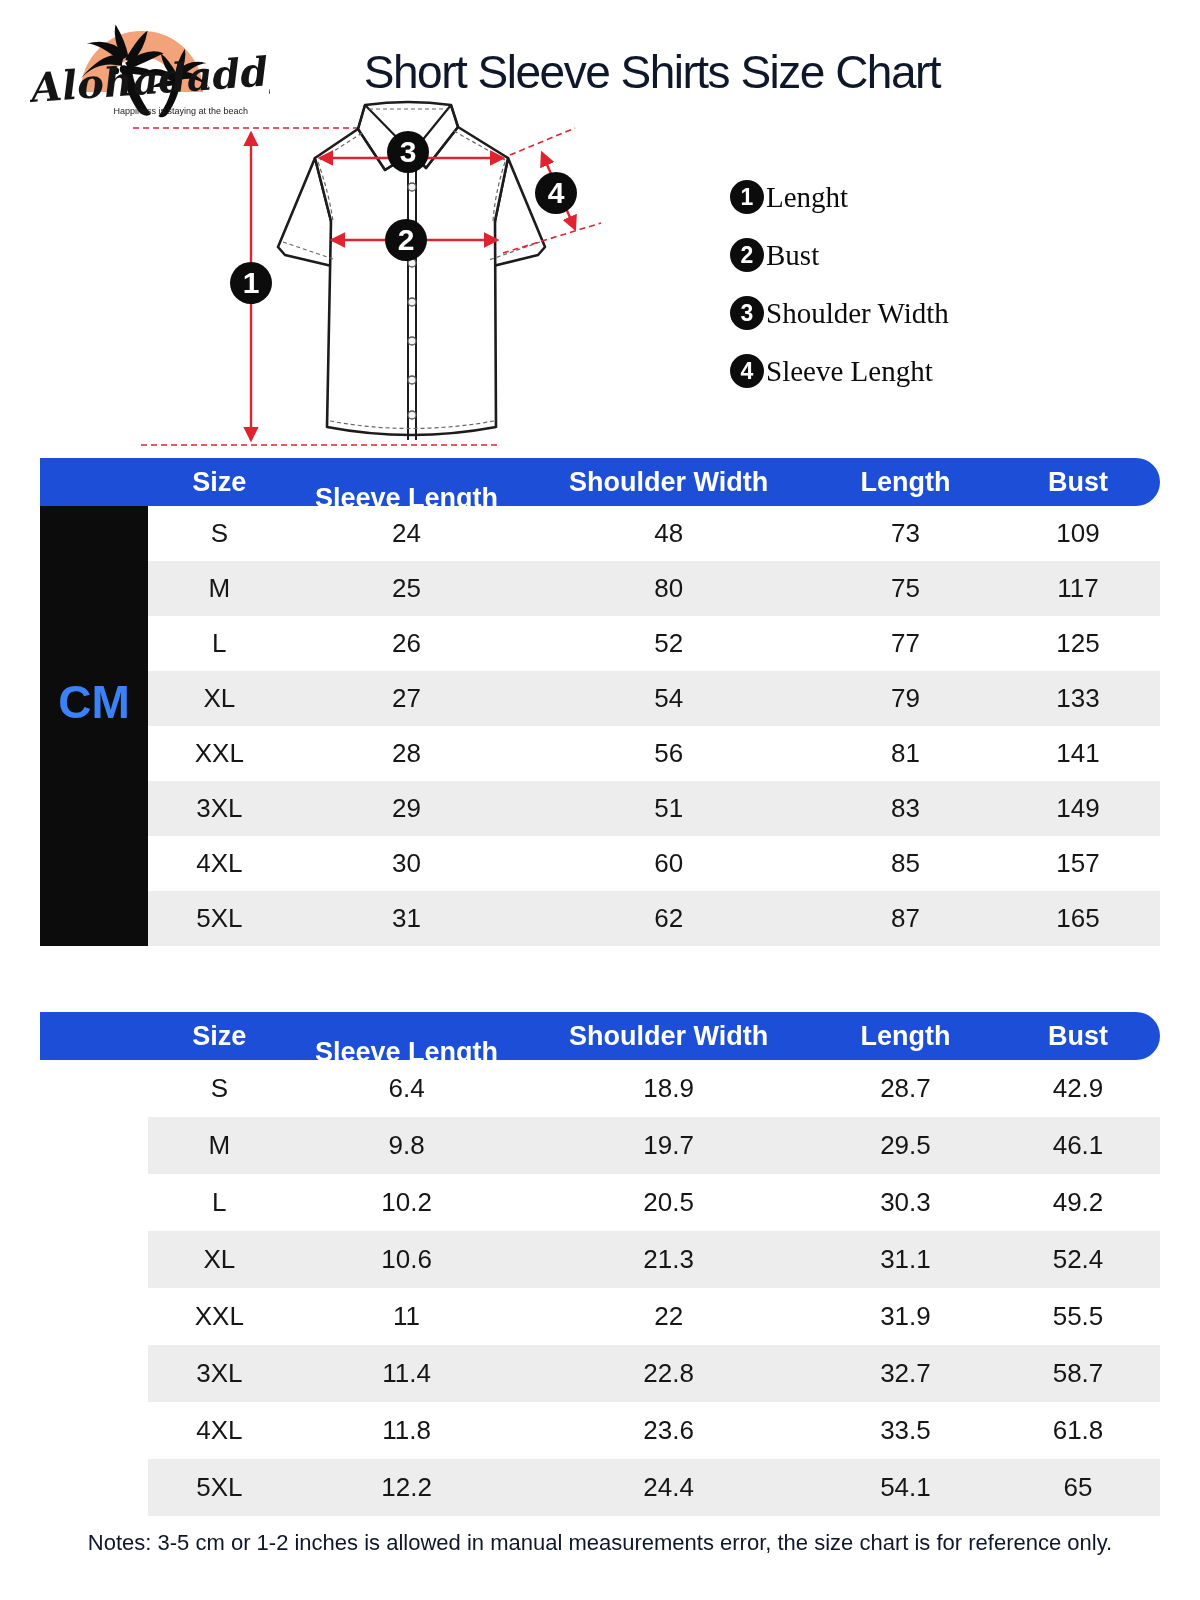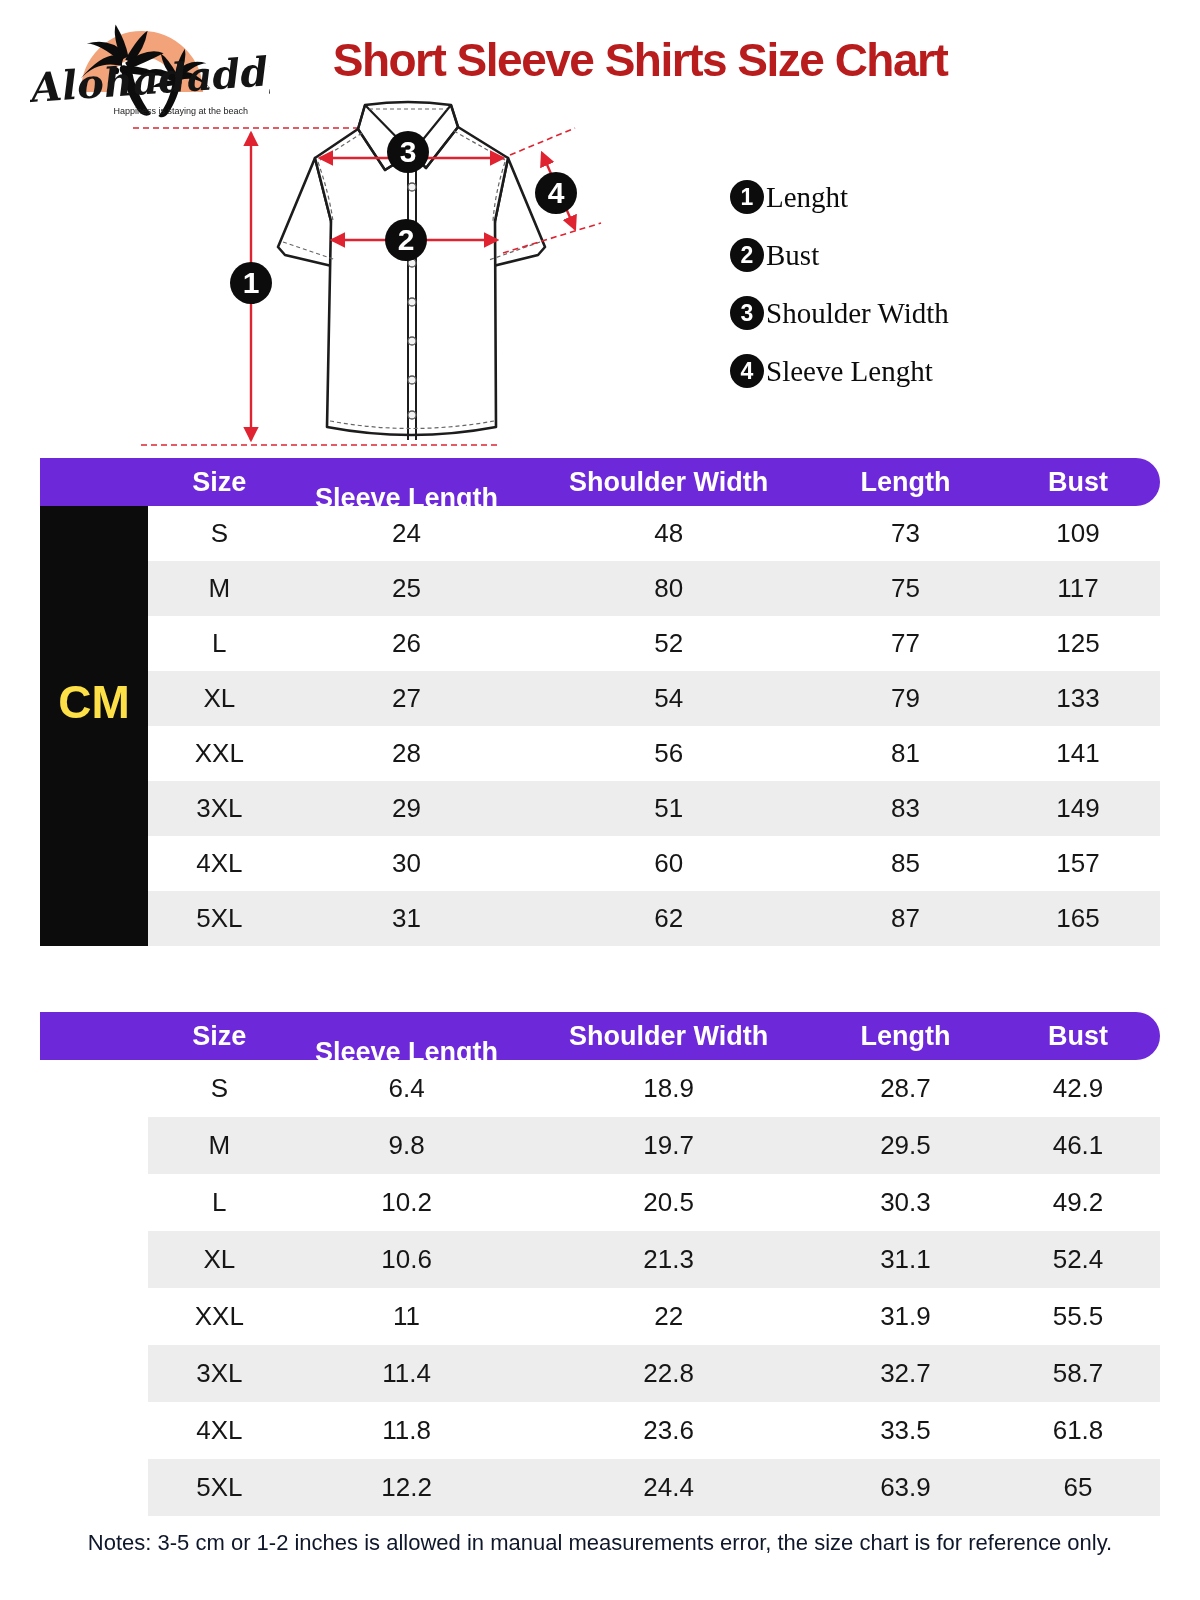--- a/index.html
+++ b/index.html
@@ -4,23 +4,23 @@
 <style>
   html,body{margin:0;padding:0;background:#fff;}
   .page{
     position:relative;width:1200px;height:1600px;background:#fff;
     font-family:"Liberation Sans",sans-serif;color:#111;overflow:hidden;
   }
   
   .logo{position:absolute;left:30px;top:8px;width:240px;height:112px;}
   
   .title{
-    position:absolute;left:290px;top:34px;width:700px;margin:0;
-    text-align:center;font-size:46px;line-height:52px;font-weight:700;
-    letter-spacing:-1.5px;color:#b91c1c;
+    position:absolute;left:290px;top:34px;width:700px;margin:12px;
+    text-align:center;font-size:46px;line-height:52px;font-weight:400;
+    letter-spacing:-1.5px;color:#0f172a;
   }
   
   .diagram{position:absolute;left:115px;top:95px;width:500px;height:362px;}
   .diagram svg{position:absolute;left:0;top:0;}
   .marker{
     position:absolute;width:42px;height:42px;border-radius:50%;
     background:#0c0c0c;color:#fff;font-weight:700;font-size:30px;
     display:flex;align-items:center;justify-content:center;
   }
   .m1{left:115px;top:167px;}
@@ -37,26 +37,26 @@
   }
   .legend .lbl{margin-left:2px;font-size:29px;color:#0c0c0c;font-family:Liberation Serif, serif;}
   
   .sizes{position:absolute;left:40px;width:1120px;}
   .sizes.cm{top:458px;}
   .sizes.inch{top:1012px;}
   .rail{
     position:absolute;left:0;top:0;bottom:0;width:108px;background:#0c0c0c;
     display:flex;align-items:center;justify-content:center;z-index:0;
   }
-  .unit{color:#fde047;font-weight:700;letter-spacing:0;}
+  .unit{color:#3b82f6;font-weight:700;letter-spacing:0;}
   .cm .unit{font-size:46px;}
   .inch .unit{font-size:37px;}
   .tblwrap{margin-left:108px;position:relative;z-index:1;}
   .thead{
-    height:48px;margin-left:-108px;padding-left:108px;background:#6d28d9;
+    height:48px;margin-left:-108px;padding-left:108px;background:#1d4ed8;
     border-radius:0 26px 26px 0;display:flex;align-items:center;
     color:#fff;font-weight:700;font-size:27px;
   }
   .thead span{display:block;text-align:center;}
   .w1{width:14.1%;} .w2{width:22.9%;margin-top:33px;} .w3{width:28.9%;} .w4{width:17.9%;} .w5{width:16.2%;}
   table.tbl{width:100%;border-collapse:collapse;table-layout:fixed;}
   table.tbl td{text-align:center;font-size:26px;color:#161616;padding:0;}
   .cm table.tbl td{height:55px;}
   .inch table.tbl td{height:57px;}
   table.tbl tr:nth-child(even){background:#ededed;}
@@ -346,21 +346,21 @@
               <td>4XL</td>
               <td>11.8</td>
               <td>23.6</td>
               <td>33.5</td>
               <td>61.8</td>
             </tr>
             <tr>
               <td>5XL</td>
               <td>12.2</td>
               <td>24.4</td>
-              <td>63.9</td>
+              <td>54.1</td>
               <td>65</td>
             </tr>
           </tbody>
       </table>
     </div>
   </section>
 
   <p class="notes">Notes: 3-5 cm or 1-2 inches is allowed in manual measurements error, the size chart is for reference only.</p>
 
 </div>

